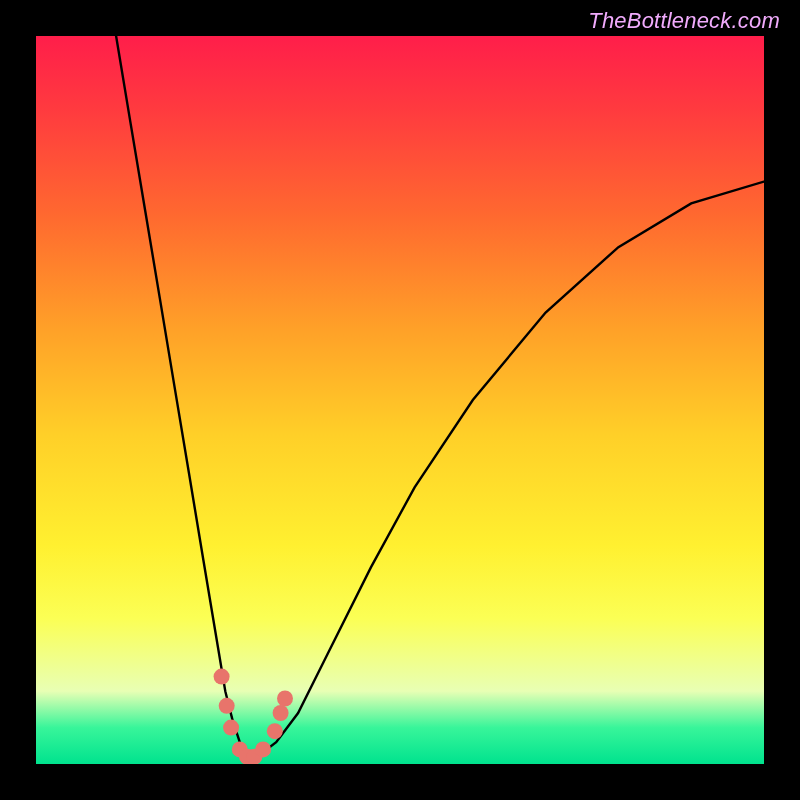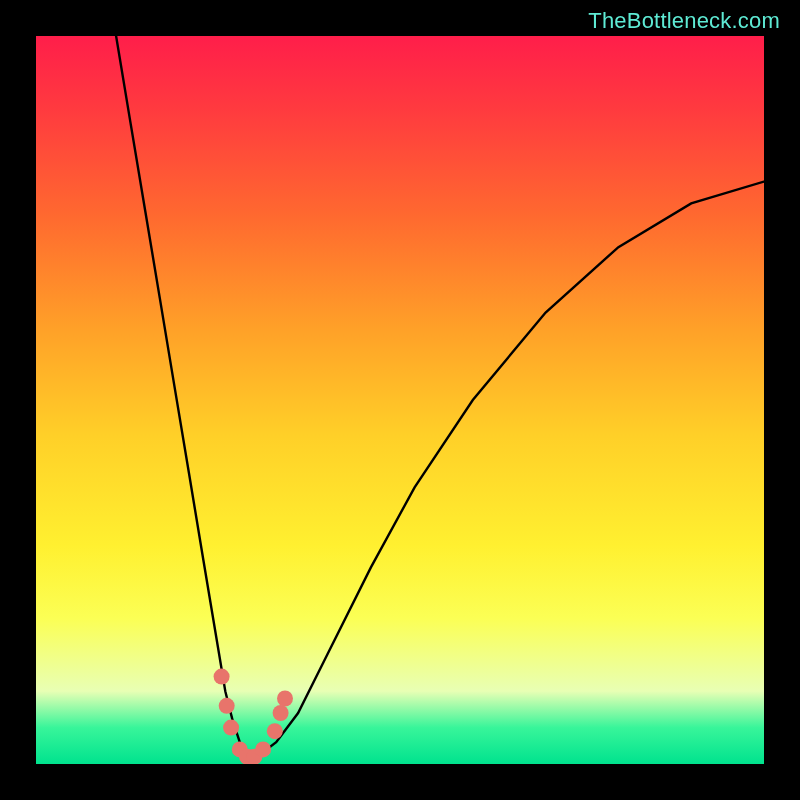--- a/index.html
+++ b/index.html
@@ -45,24 +45,25 @@
   svg.curves {
     position: absolute;
     inset: 0;
     width: 728px;
     height: 728px;
   }
   .watermark {
     position: absolute;
     top: 8px;
     right: 20px;
-    color: #5eead4;
+    color: #f0abfc;
     font-size: 22px;
     font-weight: 500;
     letter-spacing: 0.2px;
+    font-style: italic;
   }
 </style>
 </head>
 <body>
 
 <div class="frame">
 
   <div class="plot-area">
     <div class="gradient"></div>
     <svg class="curves" viewBox="0 0 728 728" preserveAspectRatio="none">

